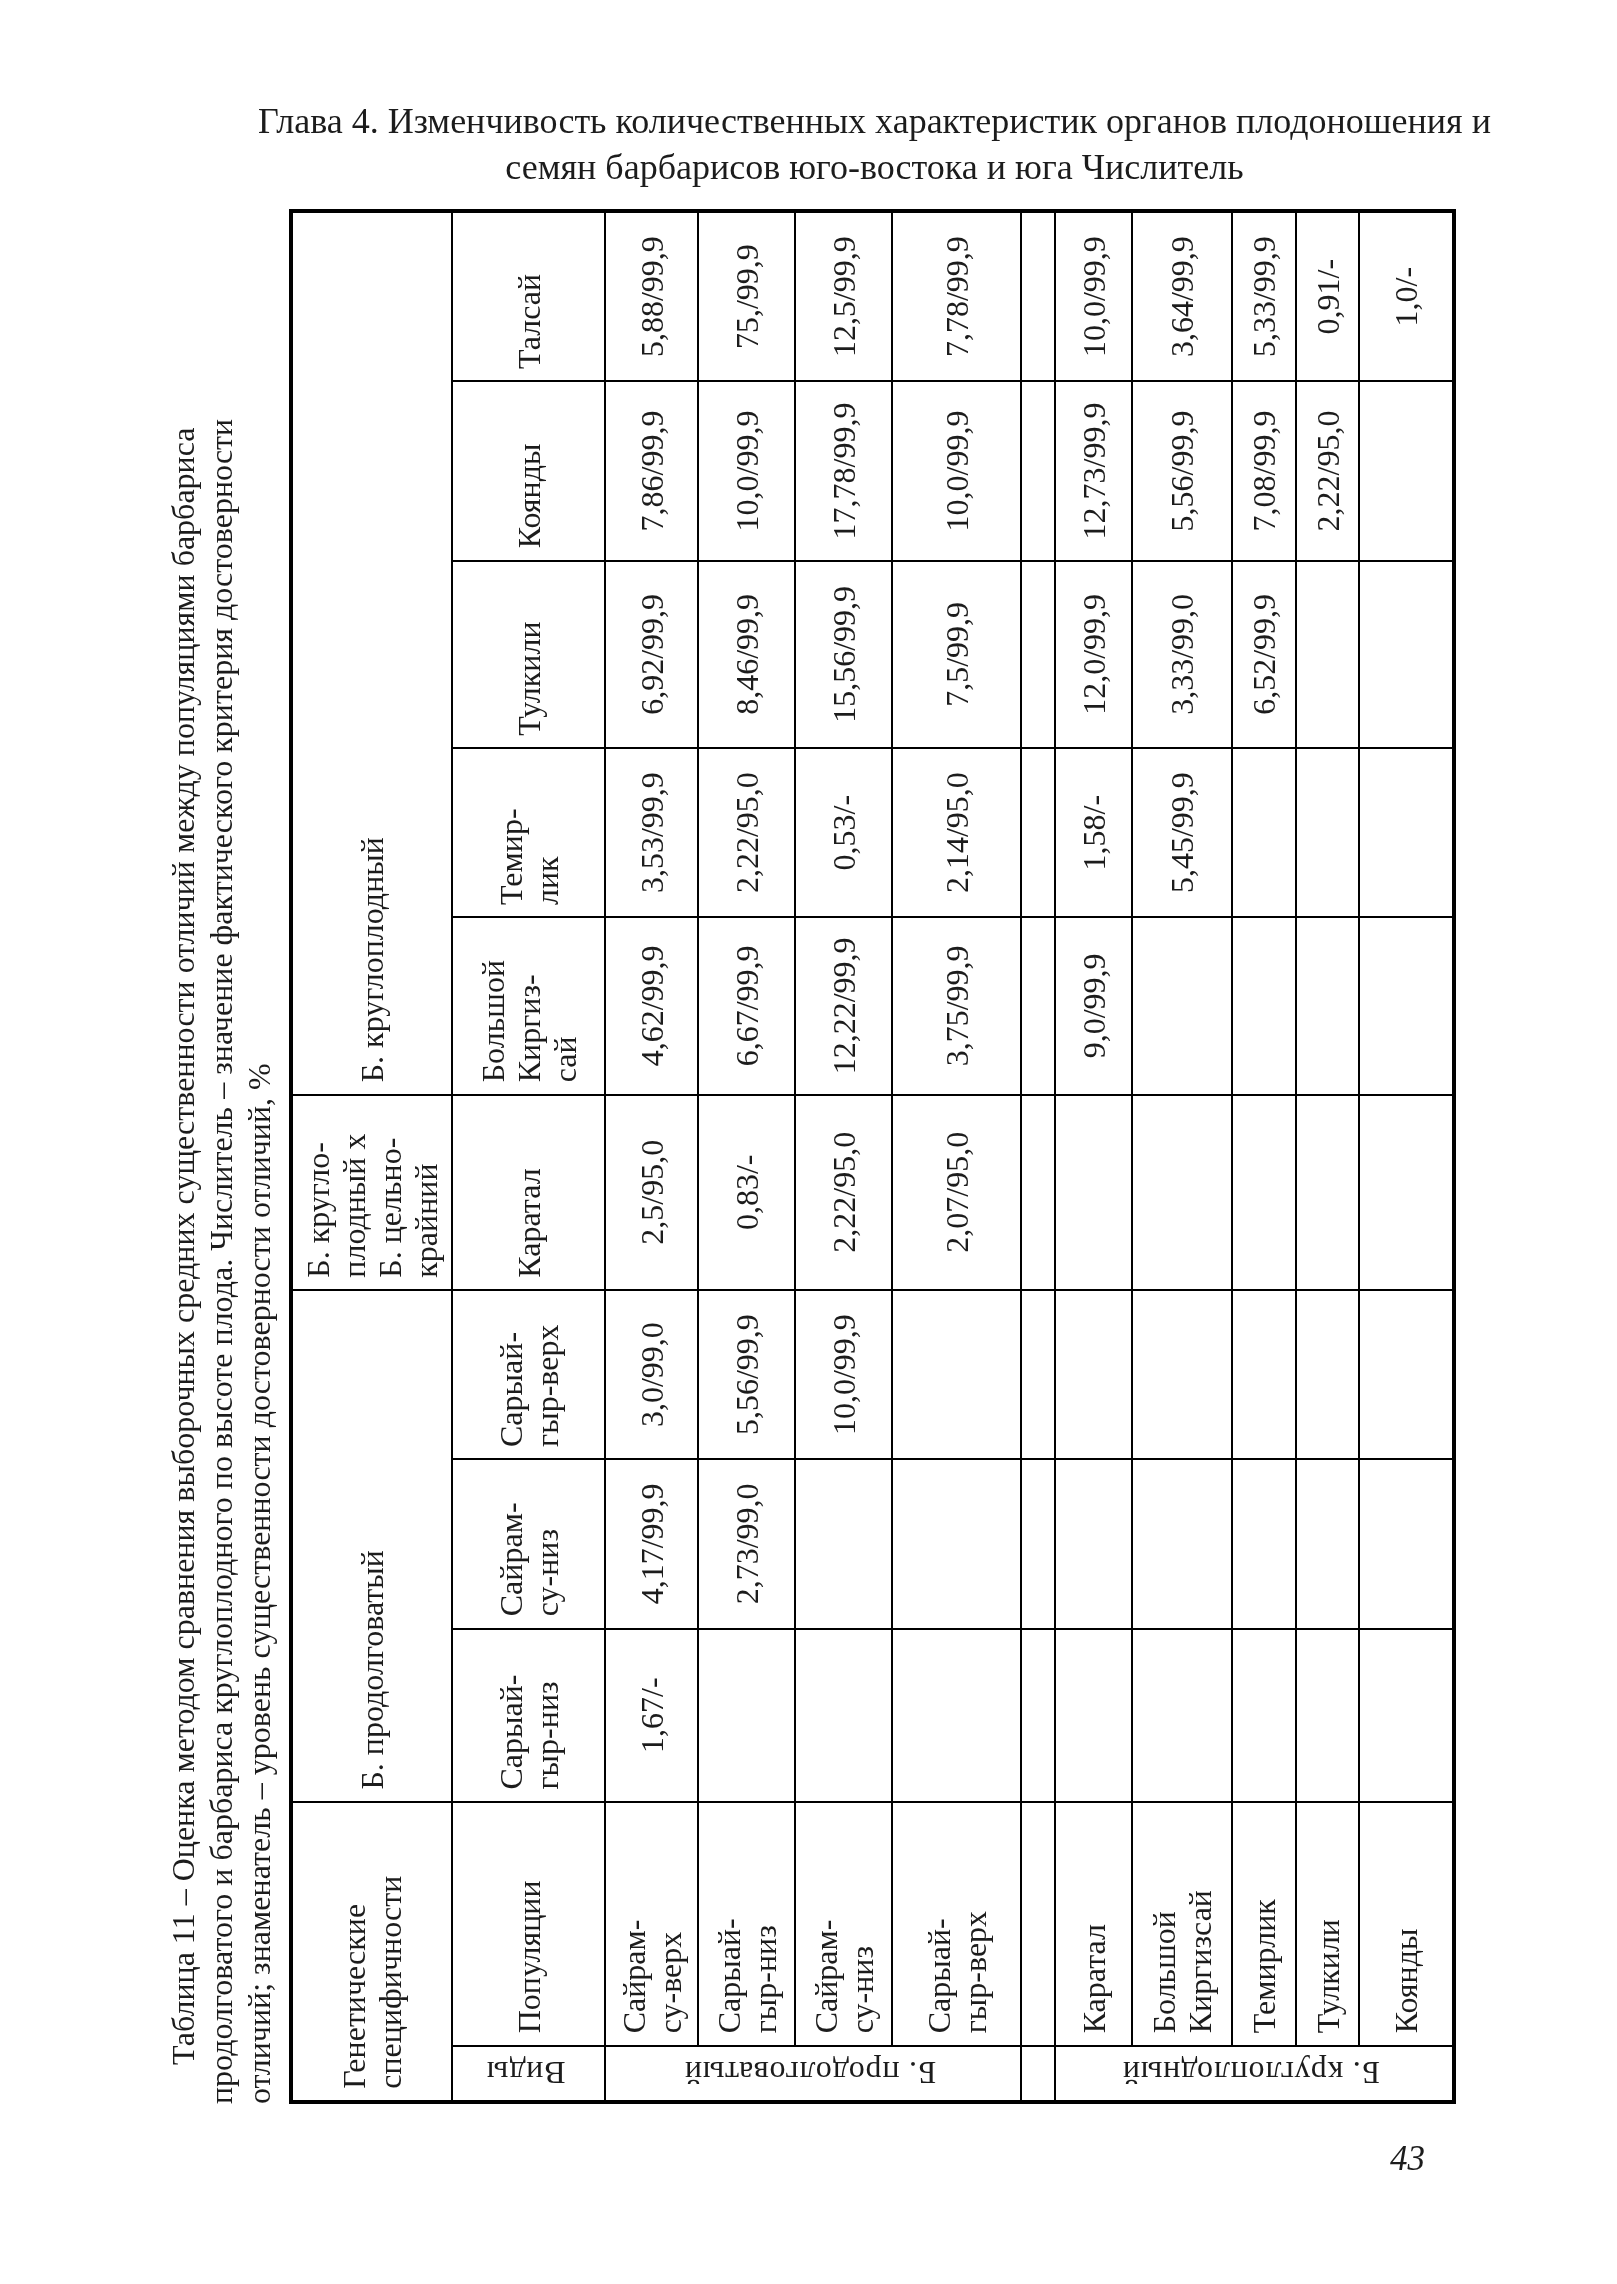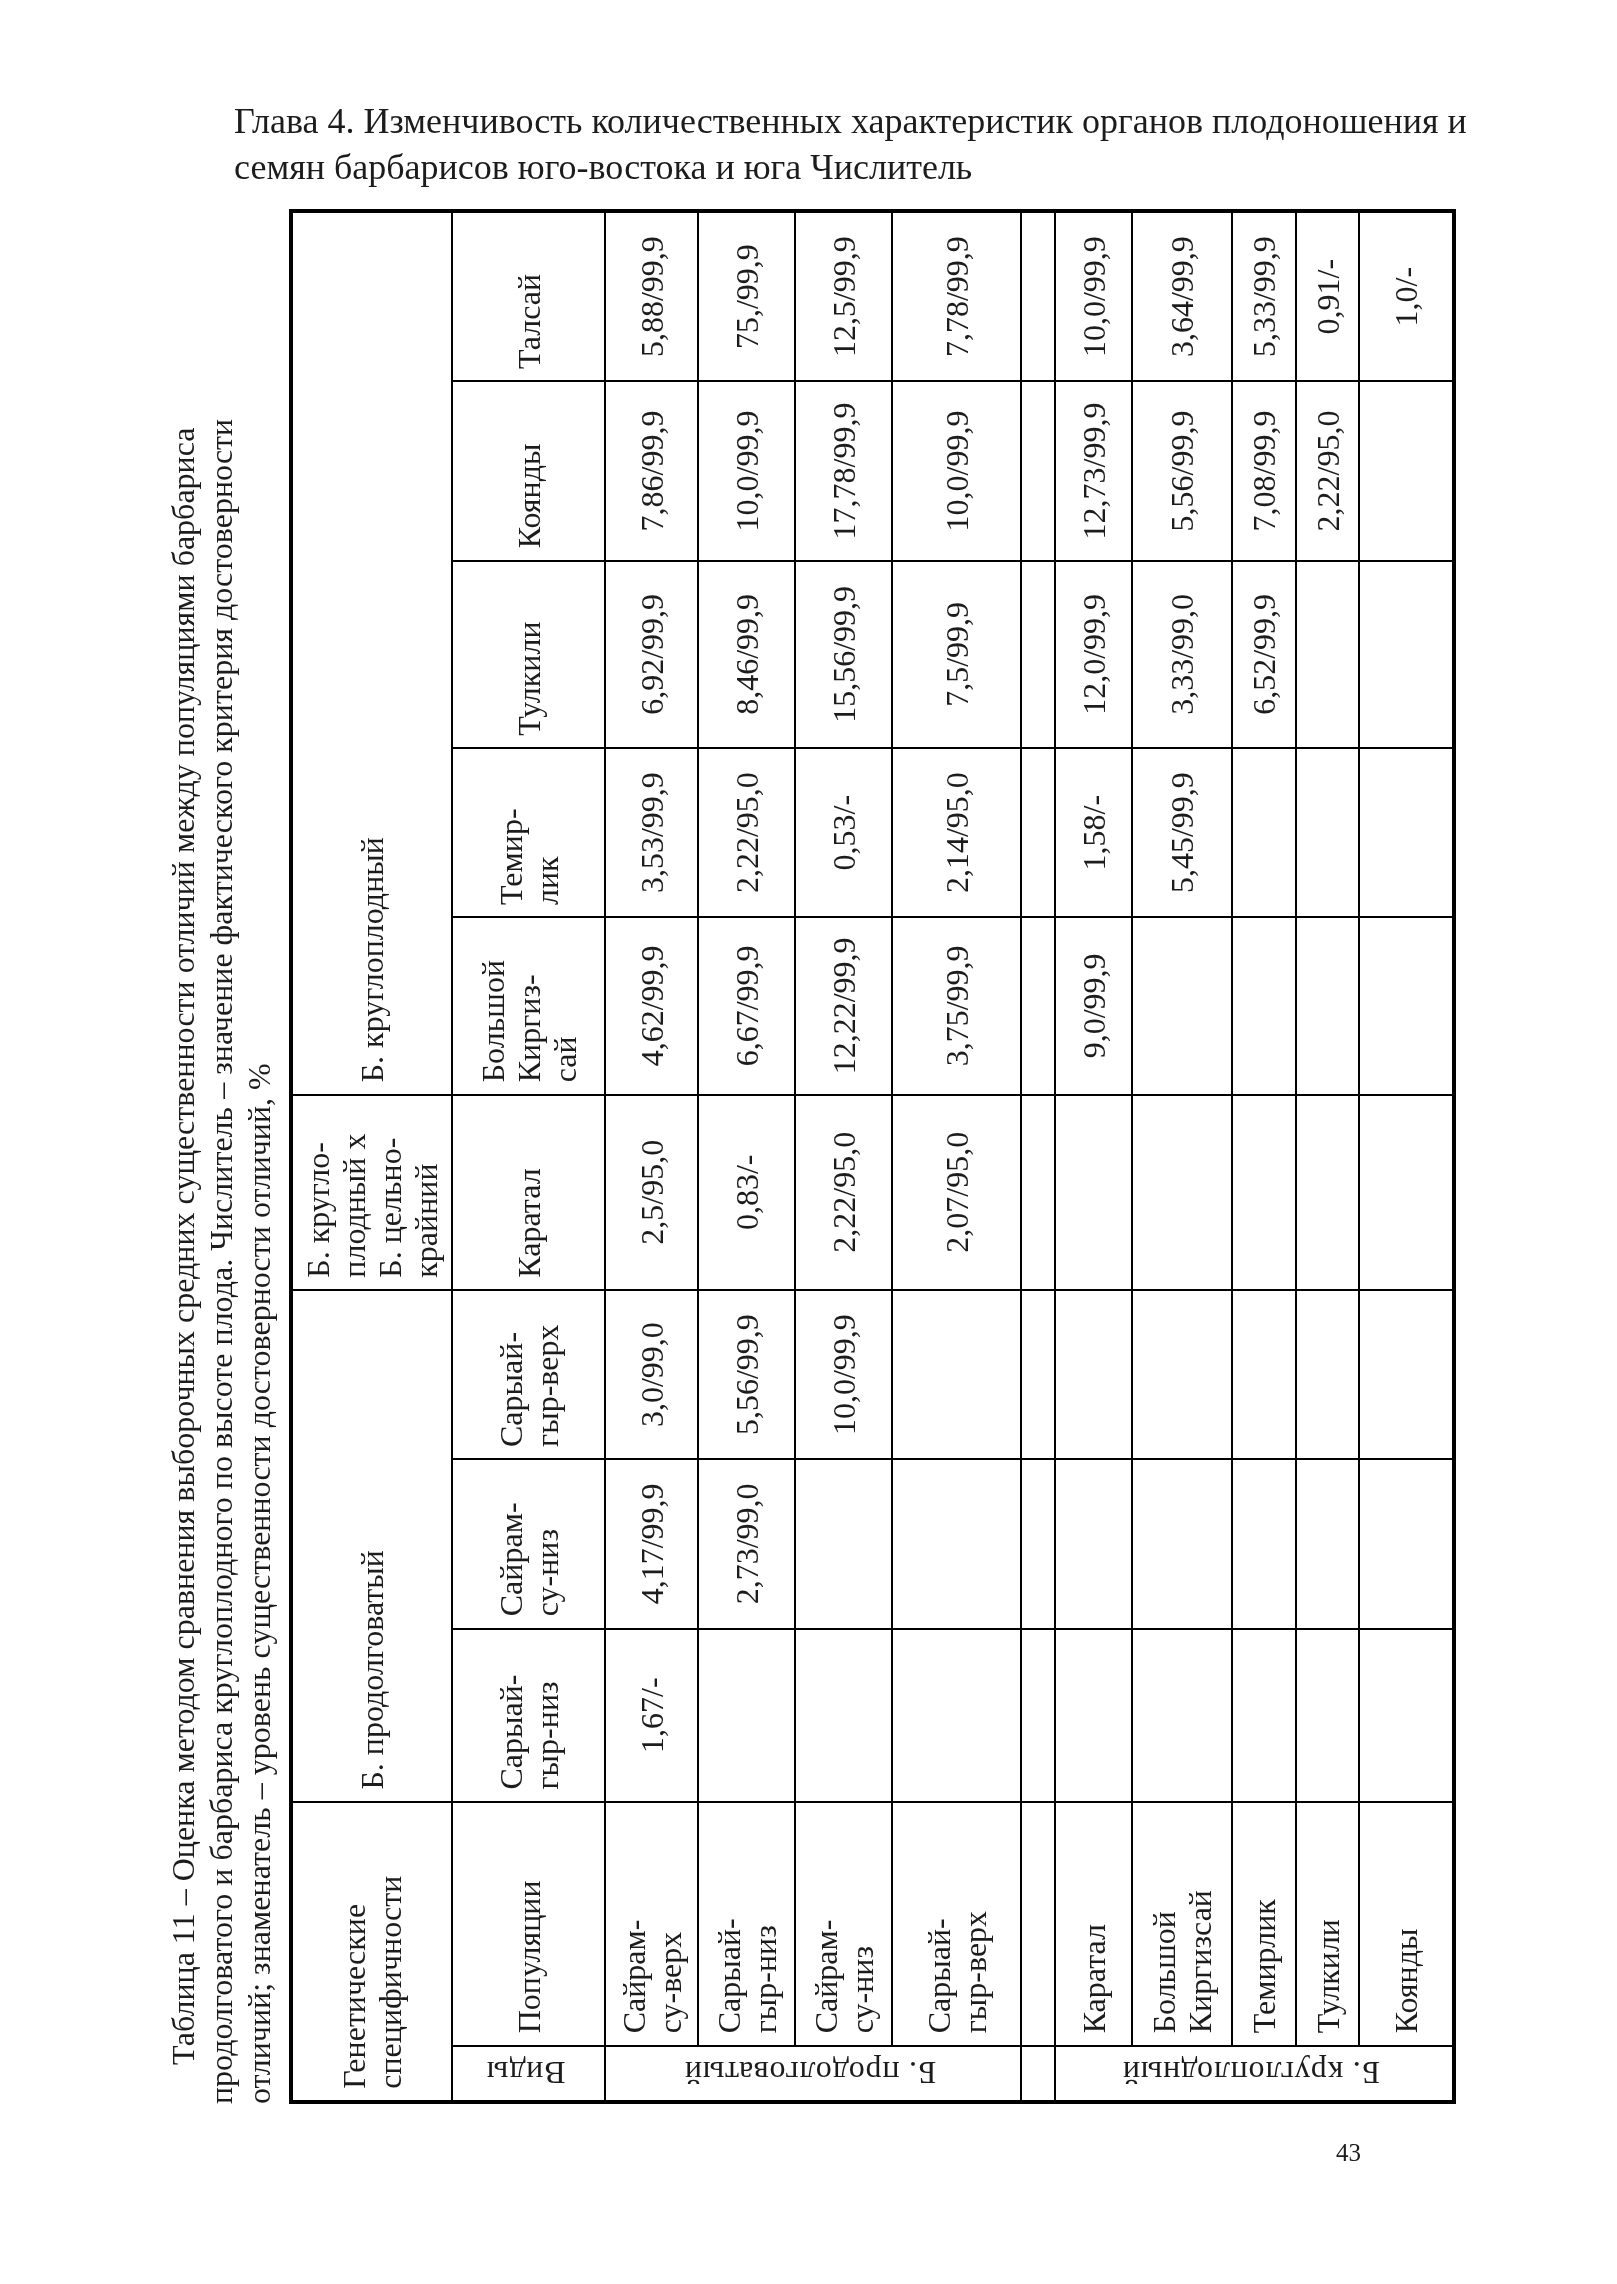--- a/index.html
+++ b/index.html
@@ -8,21 +8,21 @@
     width:1618px;height:2284px;
     background:#ffffff;
     font-family:"Liberation Serif", serif;
     color:#1c1c1c;
     overflow:hidden;
   }
   
   .chapter{
     position:absolute;
     top:98px;left:234px;right:103px;
-    text-align:left;
+    text-align:center;
     font-size:36px;line-height:46px;
     white-space:nowrap;
   }
   
   .rotwrap{
     position:absolute;
     left:164px;top:203px;
     width:1901px;height:1309px;
     transform-origin:top left;
     transform:rotate(-90deg) translateX(-1901px);
@@ -48,22 +48,23 @@
   .cmp .vcell{text-align:center;padding:0;}
   .vtext{
     display:inline-block;
     writing-mode:vertical-rl;
     transform:rotate(180deg);
     white-space:nowrap;
     letter-spacing:0.8px;
   }
   .pagenum{
     position:absolute;
-    left:1336px;top:2139px;
-    font-size:25px;
+    left:1390px;top:2139px;
+    font-size:35px;
+    font-style:italic;
   }
 </style>
 </head>
 <body>
 
 <div class="sheet">
 
   <div class="chapter">
     <div>Глава 4. Изменчивость количественных характеристик органов плодоношения и</div>
     <div>семян барбарисов юго-востока и юга Числитель</div>

